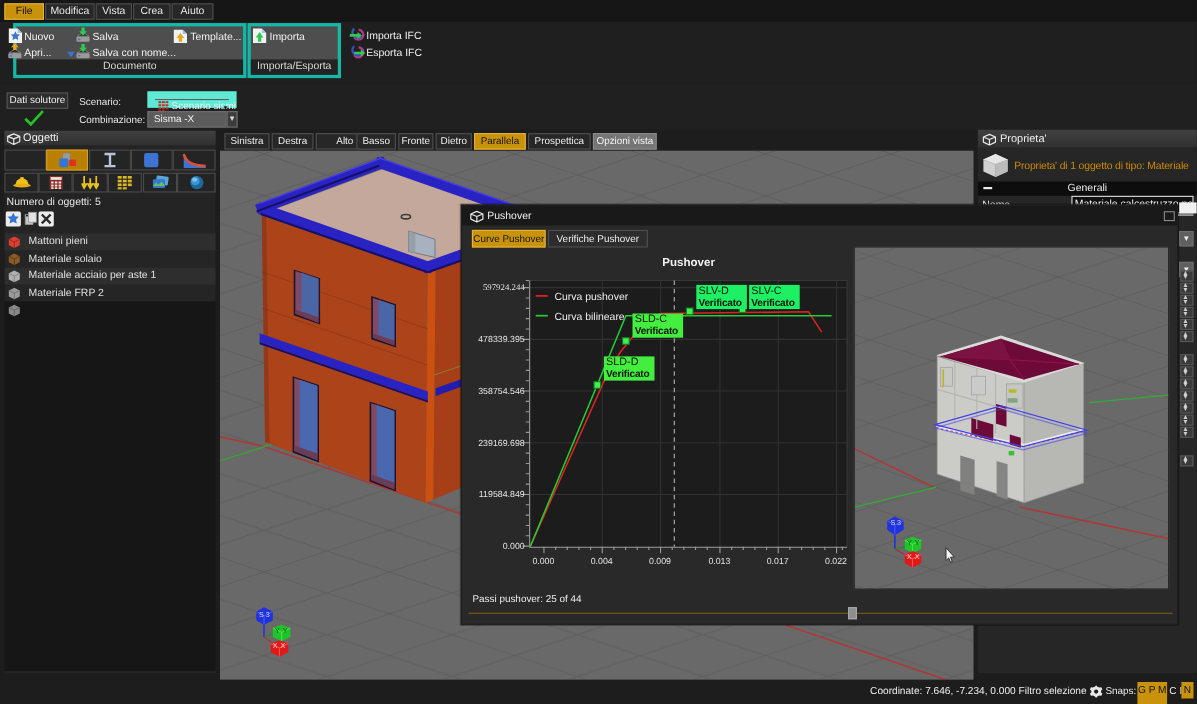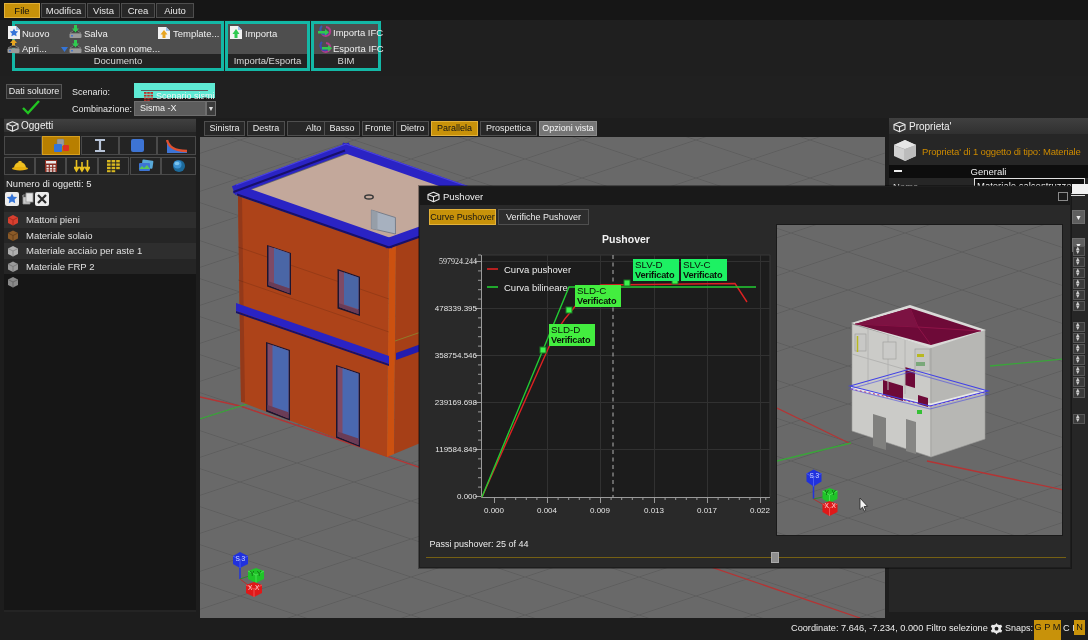--- a/index.html
+++ b/index.html
@@ -39,23 +39,20 @@
   <div class="menu-btn" style="left:121px;width:34px;">Crea</div>
   <div class="menu-btn" style="left:156px;width:38px;">Aiuto</div>
 
   <div class="abs" style="left:0;top:20px;width:1088px;height:56px;background:#1f1f1f;"></div>
   <div class="rib-group" style="left:12px;width:212px;">
     <div class="rib-label">Documento</div>
   </div>
   <div class="rib-group" style="left:225px;width:85px;">
     <div class="rib-label">Importa/Esporta</div>
   </div>
-  <div class="rib-group" style="left:311px;width:70px;">
-    <div class="rib-label">BIM</div>
-  </div>
   <svg id="ribicons" class="abs" style="left:0;top:0;" width="400" height="76" viewBox="0 0 400 76">
 
     <g>
         <path d="M8 26 h8 l4 4 v9 h-12 z" fill="#f2f2f2"></path>
         <path d="M16 26 l4 4 h-4 z" fill="#9fc3ef"></path>
     <path d="M14 28.5 l1.3 2.6 2.9 .3 -2.1 2 .5 2.9 -2.6 -1.4 -2.6 1.4 .5 -2.9 -2.1 -2 2.9 -.3 z" fill="#3575d8"></path>
       </g>
 
     <g>
         <path d="M8 48 l5 -3 h1 l5 3 z" fill="#2a2a2a" stroke="#888" stroke-width=".7"></path>

